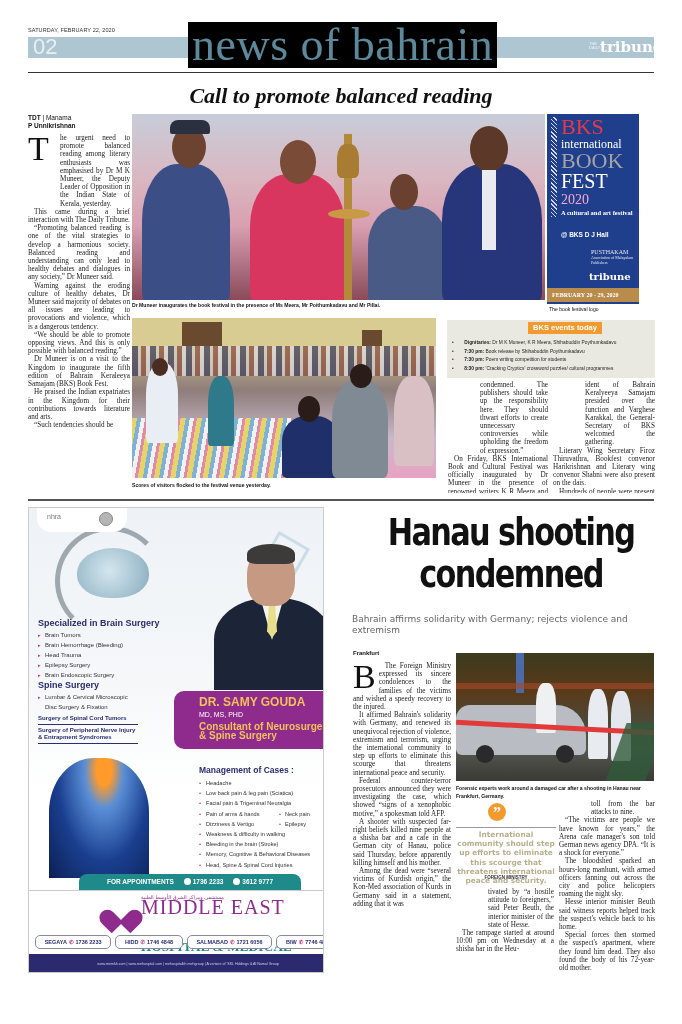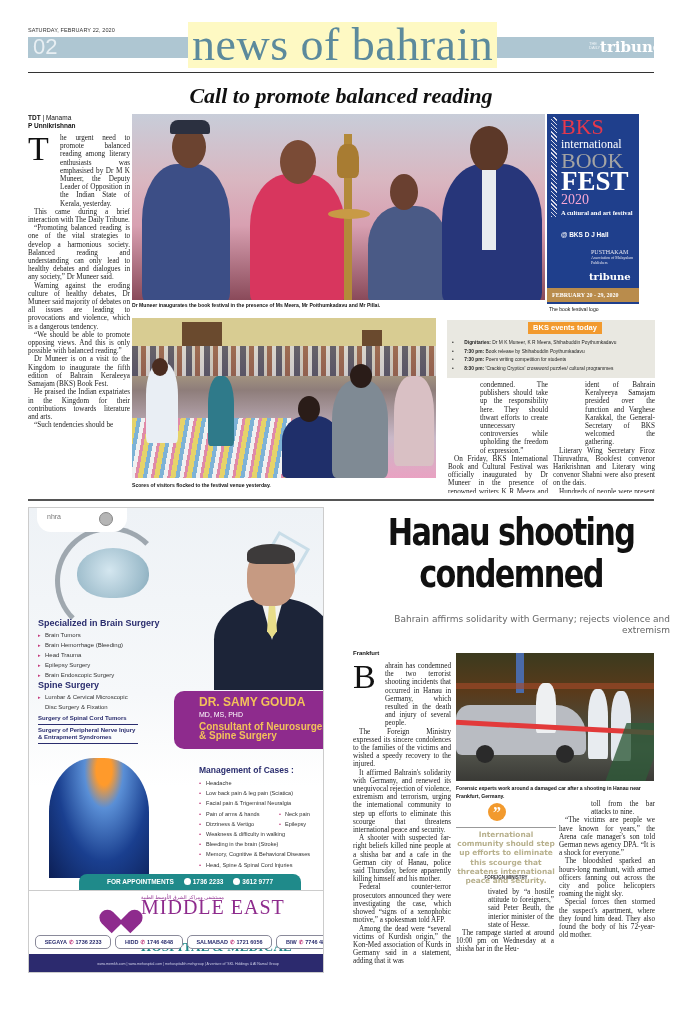--- a/index.html
+++ b/index.html
@@ -4,21 +4,21 @@
 <style>
   * { box-sizing: border-box; margin: 0; padding: 0; }
   html, body { width: 682px; height: 1024px; background: #ffffff; overflow: hidden; }
   body { position: relative; font-family: "DejaVu Serif", serif; color: #222; }
   .abs { position: absolute; }
 
   
   .dateline { left: 28px; top: 27px; font-family: "Liberation Sans", sans-serif; font-size: 5.5px; letter-spacing: 0.1px; color: #333; }
   .mast-bar { left: 28px; top: 37px; width: 626px; height: 21px; background: #aec6d2; }
   .page-num { left: 33px; top: 34px; font-family: "Liberation Sans", sans-serif; font-size: 22px; color: #e8eff3; font-weight: 300; }
-  .section-title { left: 188px; top: 22px; font-family: "Liberation Serif", serif; font-size: 46px; line-height: 46px; color: #5c8a9c; letter-spacing: 0.5px; background: #fef9c3; padding: 0 4px; }
+  .section-title { left: 188px; top: 22px; font-family: "Liberation Serif", serif; font-size: 46px; line-height: 46px; color: #5c8a9c; letter-spacing: 0.5px; background: #000000; padding: 0 4px; }
   .brand-small { left: 589px; top: 42px; font-family: "Liberation Sans", sans-serif; font-size: 4px; line-height: 4px; color: #eef3f6; width: 10px; }
   .brand { left: 600px; top: 38px; font-family: "DejaVu Serif", serif; font-weight: bold; font-size: 15px; color: #ffffff; }
   .mast-rule { left: 28px; top: 72px; width: 626px; height: 1px; background: #333; }
 
   
   .headline1 { left: 0; top: 83px; width: 682px; text-align: center; font-family: "Liberation Serif", serif; font-style: italic; font-weight: bold; font-size: 22px; color: #111; }
   .byline { left: 28px; top: 114px; font-family: "Liberation Sans", sans-serif; font-size: 6.5px; line-height: 8px; color: #111; }
   .byline b { font-weight: bold; }
   .col { font-family: "Liberation Serif", serif; font-size: 7.2px; line-height: 8.2px; color: #222; text-align: justify; hyphens: auto; }
   .col p { text-indent: 6px; }
@@ -39,21 +39,21 @@
   .person { position: absolute; border-radius: 40% 40% 8% 8%; }
   .head { position: absolute; border-radius: 50%; background: #7a4b36; }
 
   
   .poster { left: 547px; top: 114px; width: 92px; height: 190px; background: #1f3f8c; overflow: hidden; }
   .poster .pattern { position: absolute; left: 4px; top: 3px; width: 6px; height: 100px; background: repeating-linear-gradient(45deg, #d8d8e8 0 1px, transparent 1px 3px); }
   .poster .line { position: absolute; left: 14px; font-family: "Liberation Serif", serif; white-space: nowrap; }
   .poster .bks { top: 2px; font-size: 22px; color: #e5384c; line-height: 22px; }
   .poster .intl { top: 24px; font-size: 12px; color: #ffffff; line-height: 12px; font-family: Liberation Serif, serif; }
   .poster .book { top: 36px; font-size: 22px; color: #a3a3a3; line-height: 22px; }
-  .poster .fest { top: 56px; font-size: 27px; color: #ffffff; line-height: 22px; font-weight: bold; }
+  .poster .fest { top: 56px; font-size: 20px; color: #ffffff; line-height: 22px; font-weight: normal; }
   .poster .year { top: 76px; font-size: 14px; color: #f9a8d4; line-height: 20px; }
   .poster .sub { top: 95px; font-size: 6.5px; color: #ffffff; font-weight: bold; }
   .poster .venue { left: 14px; top: 117px; font-family: "Liberation Sans", sans-serif; font-size: 6.5px; color: #fff; font-weight: bold; }
   .poster .pust { left: 44px; top: 135px; font-family: "Liberation Serif", serif; font-size: 6px; color: #e6e6f0; }
   .poster .pust small { display: block; font-size: 4px; }
   .poster .trib { left: 42px; top: 157px; font-family: "DejaVu Serif", serif; font-size: 10px; color: #fff; font-weight: bold; }
   .poster .dates { left: 0; top: 174px; width: 108px; height: 14px; background: #b98c4c; color: #fff; font-size: 6px; font-weight: bold; line-height: 14px; padding-left: 5px; font-family: "Liberation Serif", serif; }
   .cap-poster { left: 549px; top: 306px; font-weight: normal; }
 
   
@@ -114,21 +114,21 @@
   .ad-heart::after { left: 12px; transform: rotate(45deg); transform-origin: 0 100%; }
   .ad-me { left: 112px; top: 389px; font-family: "Liberation Serif", serif; font-size: 20px; color: #8e2b8d; letter-spacing: 1px; line-height: 20px; }
   .ad-hmc { left: 112px; top: 410px; font-family: "Liberation Serif", serif; font-size: 13px; font-weight: bold; color: #1f8a8a; letter-spacing: 0.3px; margin-top: 21px; }
   .ad-branches { left: 6px; top: 427px; width: 306px; display: flex; gap: 4px; }
   .ad-branch { flex: 1 1 auto; height: 14px; border: 1px solid #8a8a9a; border-radius: 5px; font-family: "Liberation Sans", sans-serif; font-weight: bold; font-size: 5.5px; line-height: 12px; text-align: center; color: #2a2d6e; white-space: nowrap; background: #fff; }
   .ad-branch .ph { color: #c2387c; margin: 0 2px; }
   .ad-bottom { left: 0; top: 446px; width: 318px; height: 20px; background: #2c2a6e; color: #cfd0e8; font-family: "Liberation Sans", sans-serif; font-size: 3.6px; line-height: 20px; text-align: center; white-space: nowrap; }
 
   
   .headline2 { left: 352px; top: 512px; width: 318px; text-align: center; font-family: "DejaVu Sans", sans-serif; font-weight: bold; font-size: 37px; line-height: 42px; color: #111; letter-spacing: -2px; transform: scaleX(0.82); transform-origin: center; }
-  .subhead2 { left: 352px; top: 614px; width: 318px; text-align: right; font-family: "DejaVu Sans", sans-serif; font-size: 9px; line-height: 11px; color: #666; }
+  .subhead2 { left: 352px; top: 614px; width: 318px; text-align: left; font-family: "DejaVu Sans", sans-serif; font-size: 9px; line-height: 11px; color: #666; }
   .dateline2 { left: 353px; top: 650px; font-family: "Liberation Sans", sans-serif; font-size: 6px; font-weight: bold; color: #111; }
   .photo3 { left: 456px; top: 653px; width: 198px; height: 128px;
     background: linear-gradient(180deg, #3b3a1e 0%, #5a3a1a 30%, #4b4a3a 55%, #55574e 75%, #3a3a36 100%); }
   .cap3 { left: 456px; top: 784px; font-weight: bold; line-height: 8px; white-space: normal; width: 230px; }
   .col4 { left: 353px; top: 662px; width: 98px; height: 340px; overflow: hidden; }
   .col5 { left: 456px; top: 888px; width: 98px; height: 80px; overflow: hidden; }
   .col6 { left: 559px; top: 800px; width: 96px; height: 175px; overflow: hidden; }
   .quote-mark { left: 488px; top: 803px; width: 18px; height: 18px; border-radius: 50%; background: #f29a2e; color: #fff; font-family: "Liberation Serif", serif; font-weight: bold; font-size: 16px; line-height: 20px; text-align: center; }
   .quote-rule { left: 456px; top: 827px; width: 100px; height: 1px; background: #999; }
   .pullquote { left: 456px; top: 830px; width: 100px; text-align: center; font-family: "DejaVu Sans", sans-serif; font-weight: bold; font-size: 7.4px; line-height: 9.2px; color: #b7b08d; }
@@ -306,25 +306,24 @@
   </div>
   <div class="abs ad-bottom">www.memkh.com  |  www.mehospital.com  |  mehospitalbh  mehgroup  |  A venture of 'SKL Holdings &amp; Al Namal Group</div>
 </div>
 
 <h1 class="abs headline2">Hanau shooting condemned</h1>
 <div class="abs subhead2">Bahrain affirms solidarity with Germany; rejects violence and extremism</div>
 <div class="abs dateline2">Frankfurt</div>
 
 <div class="abs col col4">
   <span class="dropcap">B</span>
-  <p class="first">ahrain has condemned the two terrorist shooting incidents that occurred in Hanau in Germany, which resulted in the death and injury of several people.</p>
   <p>The Foreign Ministry expressed its sincere condolences to the families of the victims and wished a speedy recovery to the injured.</p>
   <p>It affirmed Bahrain's solidarity with Germany, and renewed its unequivocal rejection of violence, extremism and terrorism, urging the international community to step up efforts to eliminate this scourge that threatens international peace and security.</p>
+  <p>Federal counter-terror prosecutors announced they were investigating the case, which showed “signs of a xenophobic motive,” a spokesman told AFP.</p>
   <p>A shooter with suspected far-right beliefs killed nine people at a shisha bar and a cafe in the German city of Hanau, police said Thursday, before apparently killing himself and his mother.</p>
-  <p>Federal counter-terror prosecutors announced they were investigating the case, which showed “signs of a xenophobic motive,” a spokesman told AFP.</p>
   <p>Among the dead were “several victims of Kurdish origin,” the Kon-Med association of Kurds in Germany said in a statement, adding that it was</p>
 </div>
 
 <div class="abs photo photo3">
   <div style="position:absolute;left:60px;top:0;width:8px;height:40px;background:#4a6aa8;"></div>
   <div style="position:absolute;left:0;top:30px;width:198px;height:6px;background:#a84a2a;opacity:0.6;"></div>
   <div style="position:absolute;left:0;top:52px;width:130px;height:50px;background:#b9bcc2;border-radius:14px 30px 6px 6px;"></div>
   <div style="position:absolute;left:20px;top:92px;width:18px;height:18px;border-radius:50%;background:#2a2a2a;"></div>
   <div style="position:absolute;left:100px;top:92px;width:18px;height:18px;border-radius:50%;background:#2a2a2a;"></div>
   <div class="person" style="left:80px;top:30px;width:20px;height:50px;background:#eef0f2;"></div>
@@ -341,14 +340,15 @@
 <div class="abs pq-attrib">FOREIGN MINISTRY</div>
 
 <div class="abs col col5">
   <p class="first">tivated by “a hostile attitude to foreigners,” said Peter Beuth, the interior minister of the state of Hesse.</p>
   <p>The rampage started at around 10:00 pm on Wednesday at a shisha bar in the Heu-</p>
 </div>
 <div class="abs col col6">
   <p class="first">toll from the bar attacks to nine.</p>
   <p>“The victims are people we have known for years,” the Arena cafe manager's son told German news agency DPA. “It is a shock for everyone.”</p>
   <p>The bloodshed sparked an hours-long manhunt, with armed officers fanning out across the city and police helicopters roaming the night sky.</p>
+  <p>Hesse interior minister Beuth said witness reports helped track the suspect's vehicle back to his home.</p>
   <p>Special forces then stormed the suspect's apartment, where they found him dead. They also found the body of his 72-year-old mother.</p>
 </div>
 
 </body></html>

